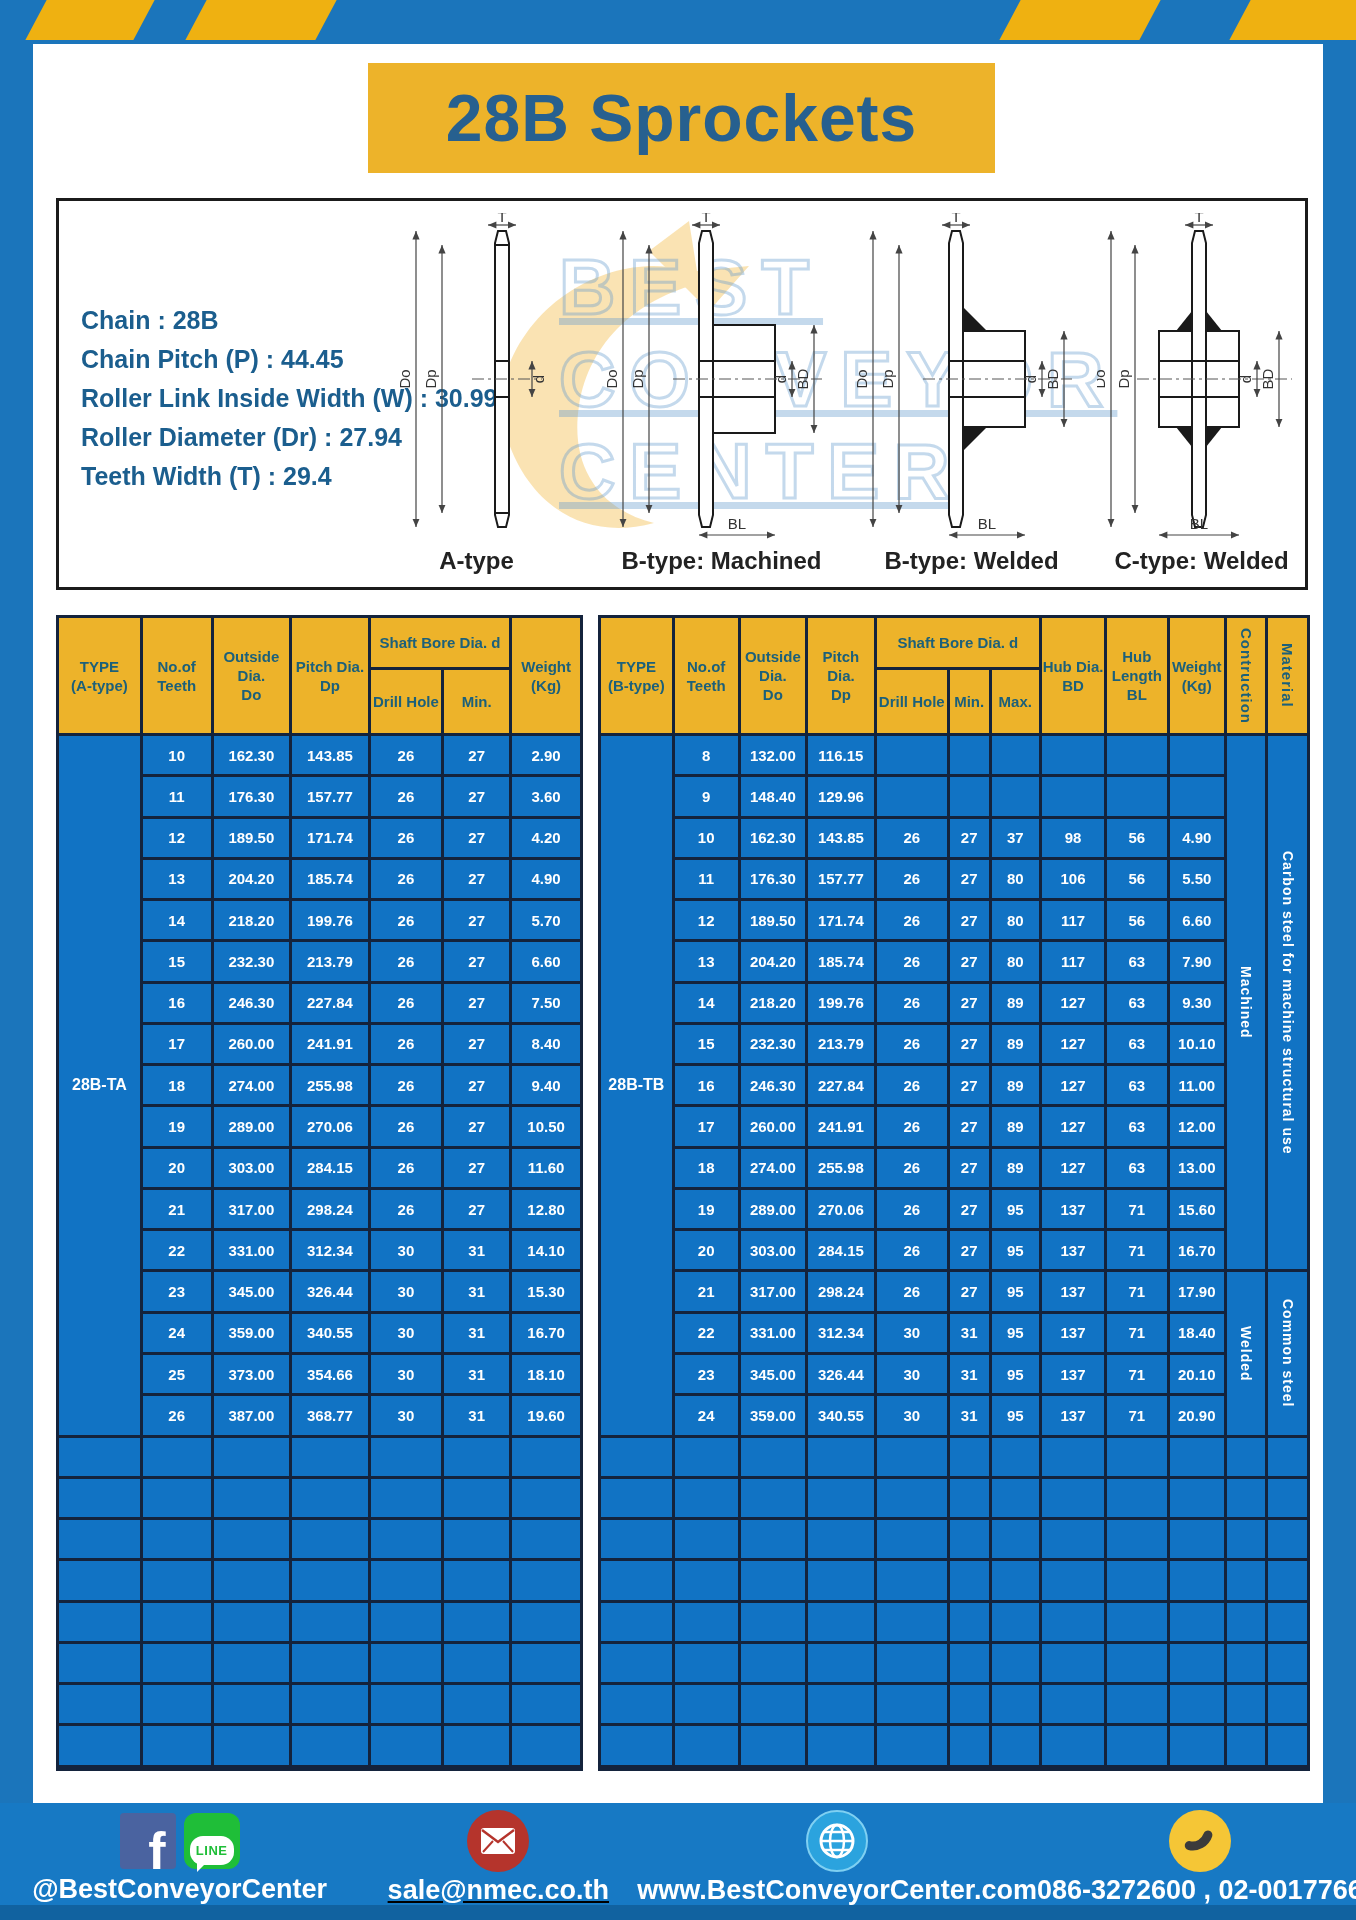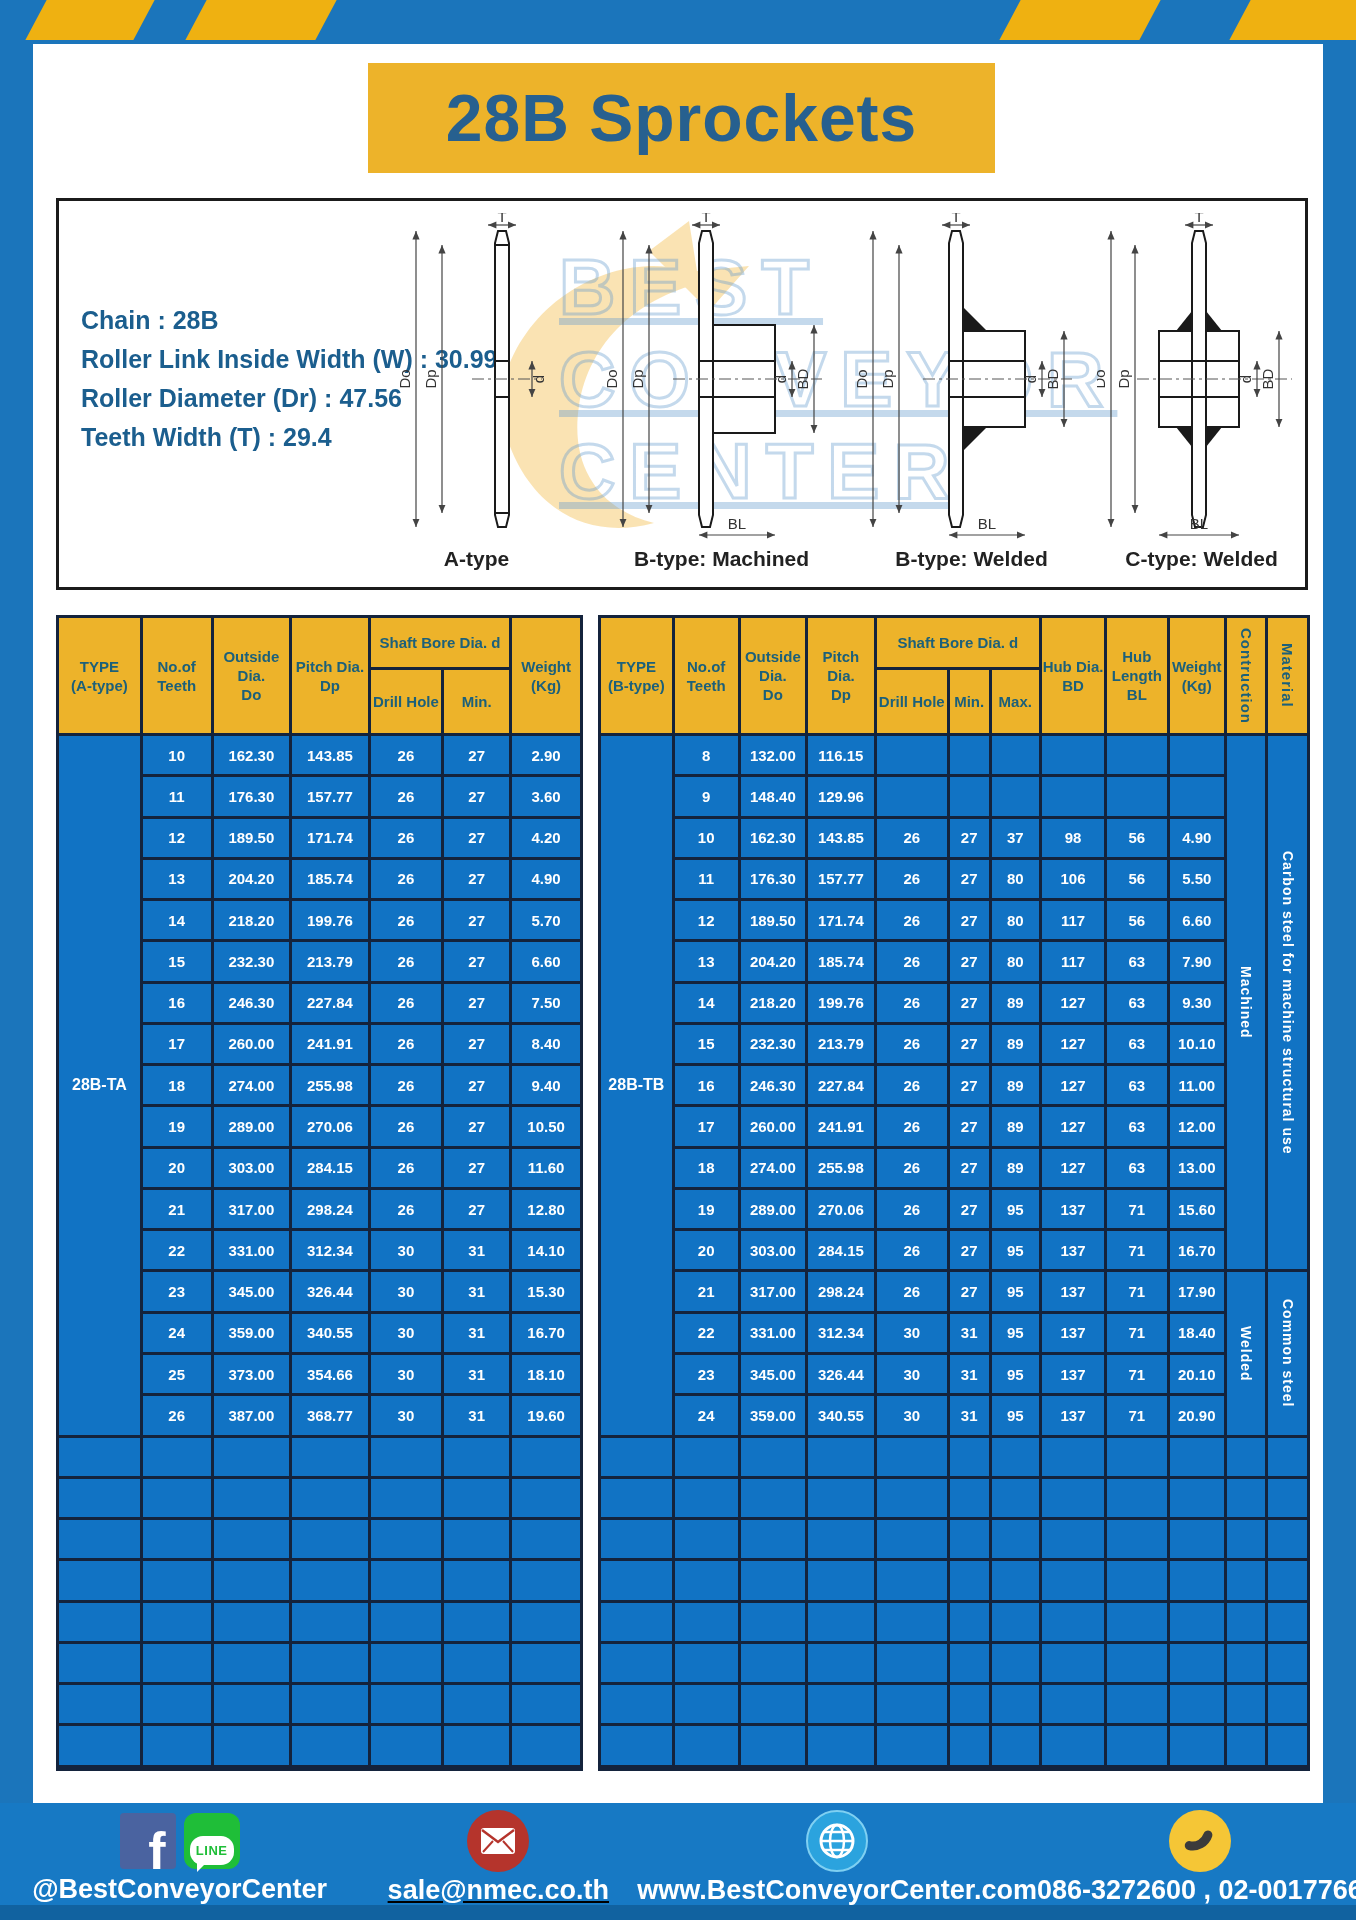--- a/index.html
+++ b/index.html
@@ -20,21 +20,21 @@
   
   .diagram-panel{position:absolute;left:56px;top:198px;width:1252px;height:392px;background:#ffffff;
     border:3px solid #1b1b1b;box-sizing:border-box;overflow:hidden;}
   .watermark{position:absolute;left:500px;top:40px;line-height:92px;font-weight:bold;font-size:78px;
     letter-spacing:14px;color:rgba(255,255,255,0);-webkit-text-stroke:3px rgba(100,155,205,0.38);
     text-stroke:3px rgba(100,155,205,0.38);white-space:pre-line;user-select:none;text-decoration:underline;}
   .wm-swoosh{position:absolute;left:380px;top:10px;opacity:.33;}
   .specs{position:absolute;left:22px;top:100px;color:#1b5e8e;font-weight:bold;font-size:25px;line-height:39px;}
   .diag{position:absolute;top:12px;text-align:center;}
   .diag svg{display:block;margin:0 auto;}
-  .diag .cap{font-size:21px;color:#222;font-weight:600;margin-top:2px;}
+  .diag .cap{font-size:24px;color:#222;font-weight:600;margin-top:2px;}
   .dim{stroke:#444;stroke-width:1.2;}
   .dimtxt{font-size:15px;fill:#333;font-family:"Liberation Sans",sans-serif;}
   .part{stroke:#1a1a1a;stroke-width:2;fill:#ffffff;}
   .fillet{fill:#1a1a1a;stroke:none;}
   .cline{stroke:#555;stroke-width:1;stroke-dasharray:12 4 3 4;}
 
   
   .tblwrap{position:absolute;top:615px;}
   .tblwrap table{border-collapse:collapse;table-layout:fixed;width:100%;height:100%;}
   .tblwrap th,.tblwrap td{border:3px solid #14233c;padding:0;text-align:center;vertical-align:middle;}
@@ -99,22 +99,23 @@
   <svg class="wm-swoosh" width="340" height="370" viewBox="0 0 340 370">
     <path d="M60,190 C80,70 210,30 270,70 C200,85 150,130 140,195 C130,260 165,300 215,312 C130,335 70,275 60,190 Z" fill="#f0ac1d"></path>
     <path d="M210,40 L250,10 L258,60 L310,55 L270,100 Z" fill="#f0ac1d"></path>
   </svg>
   <div class="watermark">BEST
 CONVEYOR
 CENTER</div>
 
   <div class="specs">
     <div>Chain  : 28B</div>
+    <div>Chain Pitch (P)  : 44.45</div>
     <div>Roller Link Inside Width (W)  : 30.99</div>
-    <div>Roller Diameter (Dr)  : 47.56</div>
+    <div>Roller Diameter (Dr)  : 27.94</div>
     <div>Teeth Width (T)  : 29.4</div>
   </div>
 
   <div class="diag" style="left:330px;width:175px;">
     <svg width="170" height="332" viewBox="0 0 170 332">
       <line class="dim" x1="96" y1="12" x2="124" y2="12" marker-start="url(#ahr)" marker-end="url(#ah)"></line>
       <text class="dimtxt" x="110" y="9" text-anchor="middle">T</text>
       <polygon class="part" points="106,18 114,18 117,30 117,302 114,314 106,314 103,302 103,30"></polygon>
       <line class="part" x1="103" y1="32" x2="117" y2="32"></line>
       <line class="part" x1="103" y1="300" x2="117" y2="300"></line>

